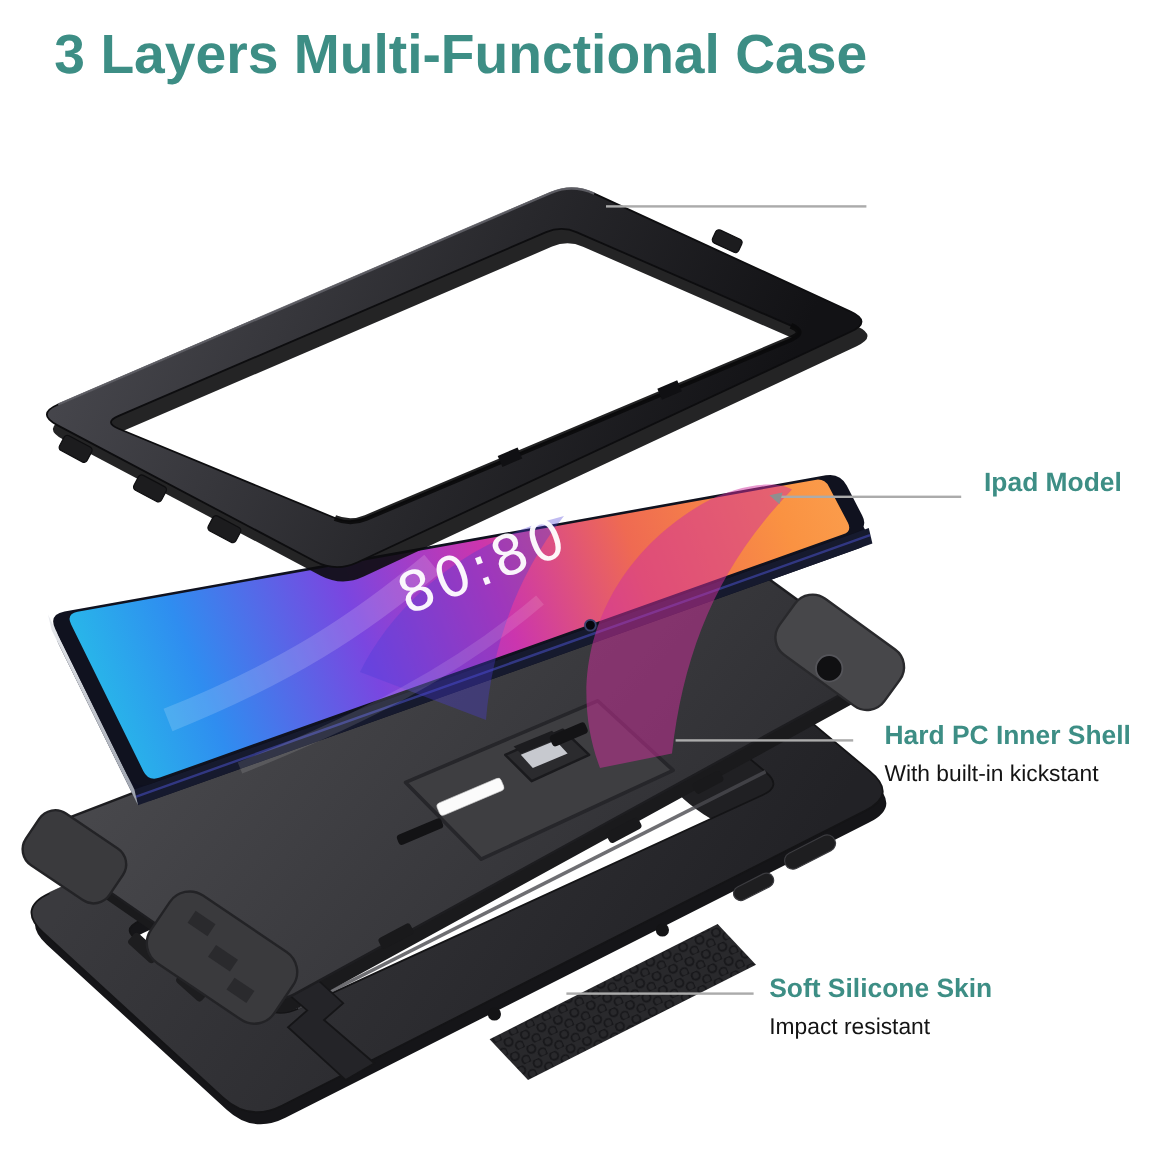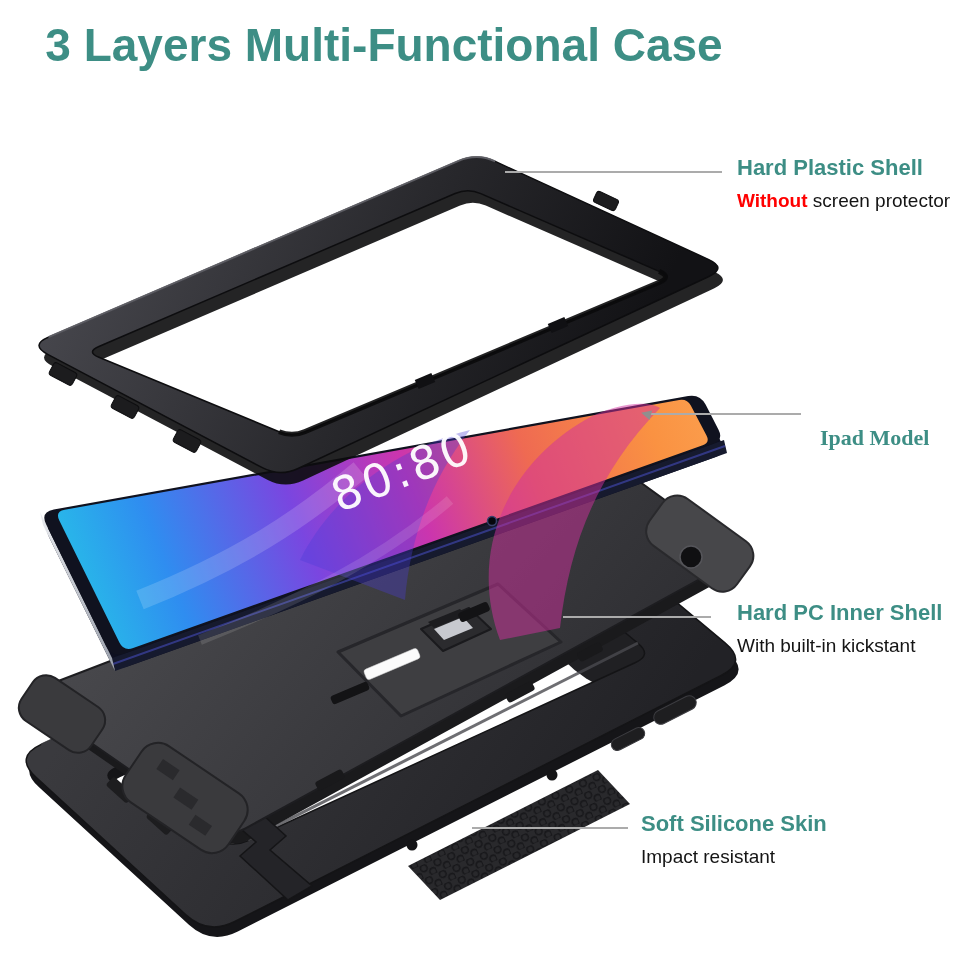--- a/index.html
+++ b/index.html
@@ -8,21 +8,21 @@
   
   .hdr{position:absolute;left:0;top:20px;width:768px;text-align:center;}
   .hdr-title{font-size:46px;font-weight:bold;color:#3D8E85;letter-spacing:0px;line-height:1.1;}
   .hdr-sub{margin-top:16px;font-size:25px;color:#161616;}
   
   .callout{position:absolute;white-space:nowrap;}
   .callout-title{font-size:22px;font-weight:bold;color:#3D8E85;line-height:1.1;}
   .callout-note{font-size:19px;color:#141414;margin-top:10px;}
   .note-em{color:#FF0000;font-weight:bold;}
   .c1{left:737px;top:156px;}
-  .c2{left:820px;top:426px;font-family:Liberation Serif, serif;}
+  .c2{left:820px;top:390px;}
   .c3{left:737px;top:601px;}
   .c4{left:641px;top:812px;}
   
   .lead{position:absolute;height:2px;background:#ababab;}
   .l1{left:505px;top:171px;width:217px;}
   .l2{left:650px;top:413px;width:151px;}
   .l3{left:563px;top:616px;width:148px;}
   .l4{left:472px;top:827px;width:156px;}
   .l2-arrow{position:absolute;left:641px;top:409px;width:0;height:0;
     border-right:10px solid #8f8f8f;border-top:5px solid transparent;border-bottom:5px solid transparent;
@@ -176,24 +176,20 @@
   <div class="hdr">
     <div class="hdr-title">3 Layers Multi-Functional Case</div>
   </div>
 
   <div class="lead l1"></div>
   <div class="lead l2"></div>
   <div class="l2-arrow"></div>
   <div class="lead l3"></div>
   <div class="lead l4"></div>
 
-  <div class="callout c1">
-    <div class="callout-title">Hard Plastic Shell</div>
-    <div class="callout-note"><span class="note-em">Without</span><span> screen protector</span></div>
-  </div>
 
   <div class="callout c2">
     <div class="callout-title">Ipad Model</div>
   </div>
 
   <div class="callout c4">
     <div class="callout-title">Soft Silicone Skin</div>
     <div class="callout-note">Impact resistant</div>
   </div>
 

